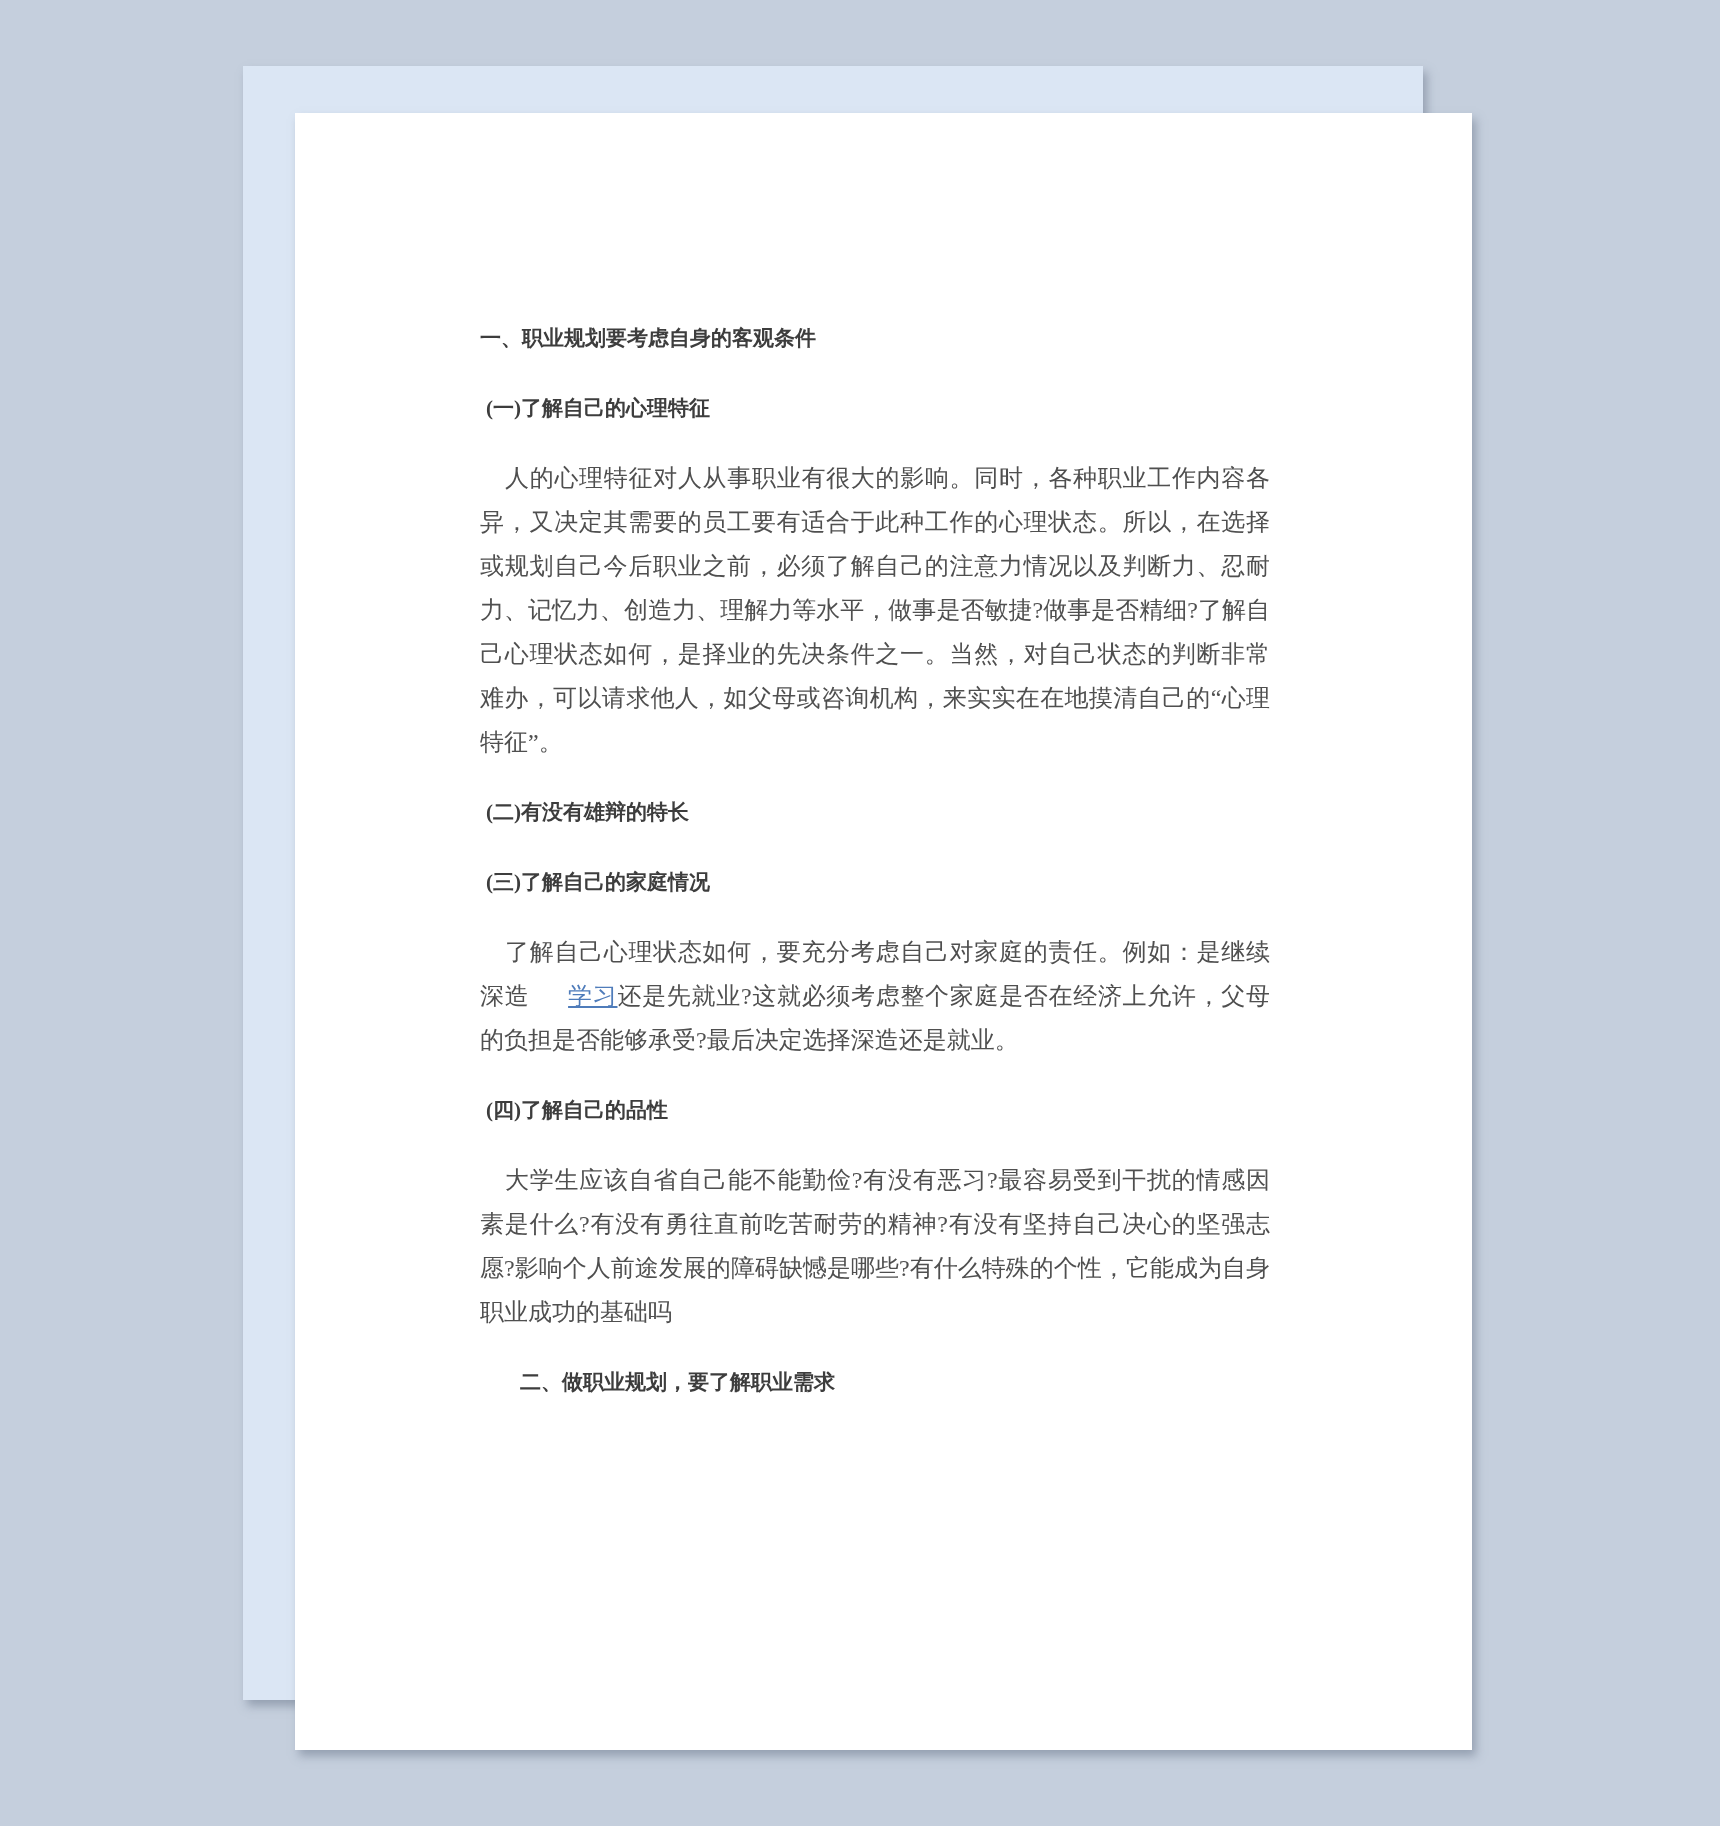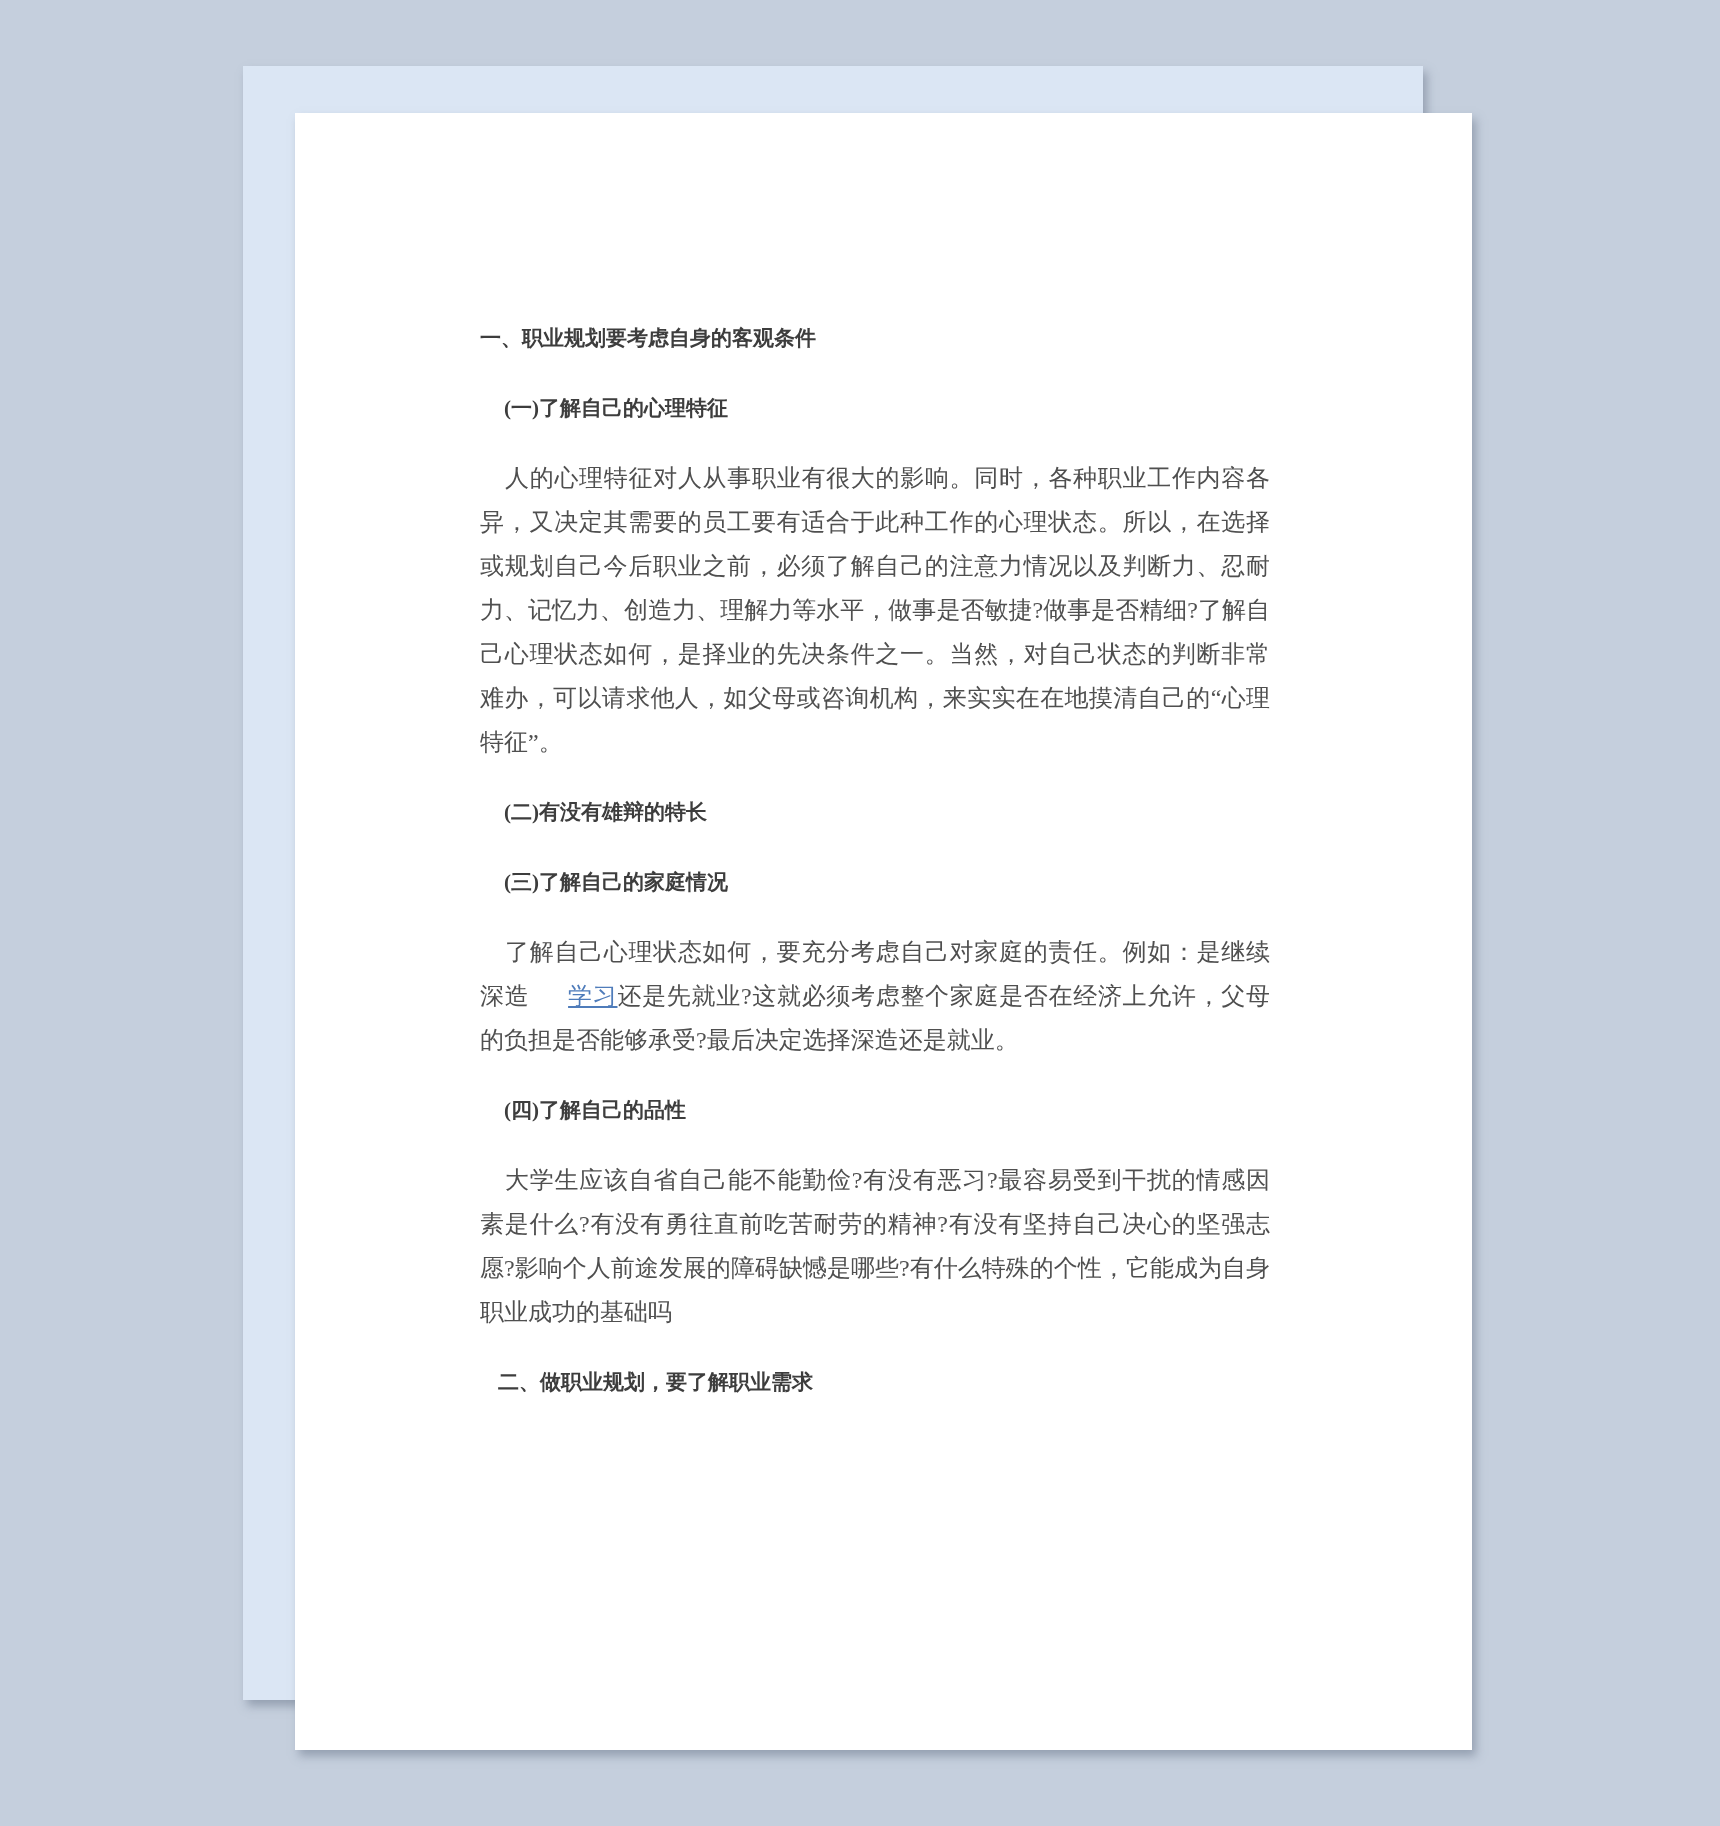--- a/index.html
+++ b/index.html
@@ -41,24 +41,24 @@
     color: #4f4f4f;
   }
   .doc-h1, .doc-h2 {
     font-size: 21px;
     font-weight: bold;
     color: #3d3d3d;
     line-height: 44px;
     margin: 0 0 26px 0;
   }
   .doc-h2 {
-    margin-left: 24px;
+    margin-left: 6px;
   }
   .doc-h1.indented {
-    margin-left: 18px;
+    margin-left: 40px;
   }
   .doc-p {
     font-size: 24px;
     line-height: 44px;
     margin: 0 0 26px 0;
     text-indent: 25px;
     text-align: justify;
     color: #4f4f4f;
   }
   .doc-link {

